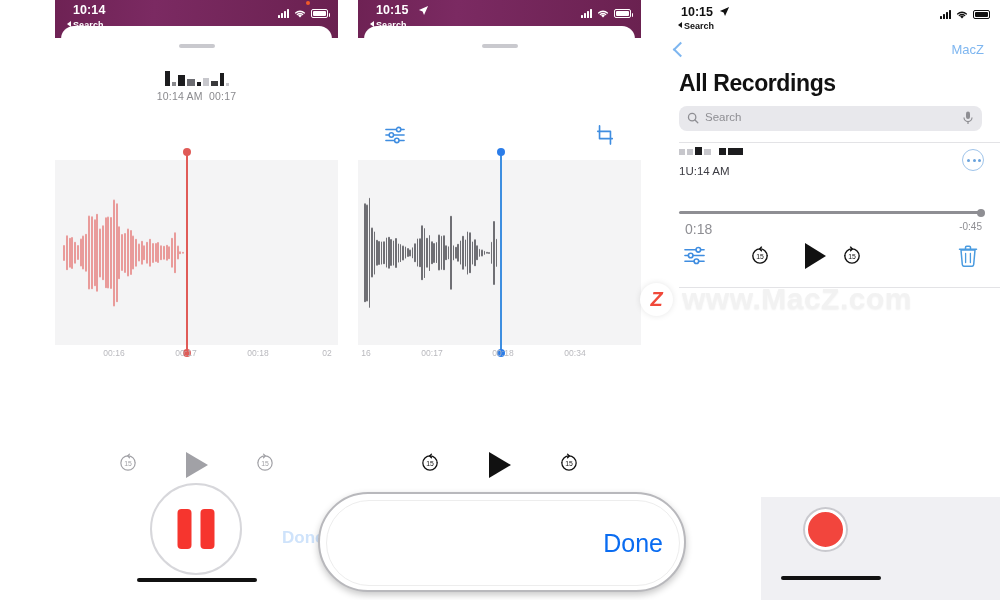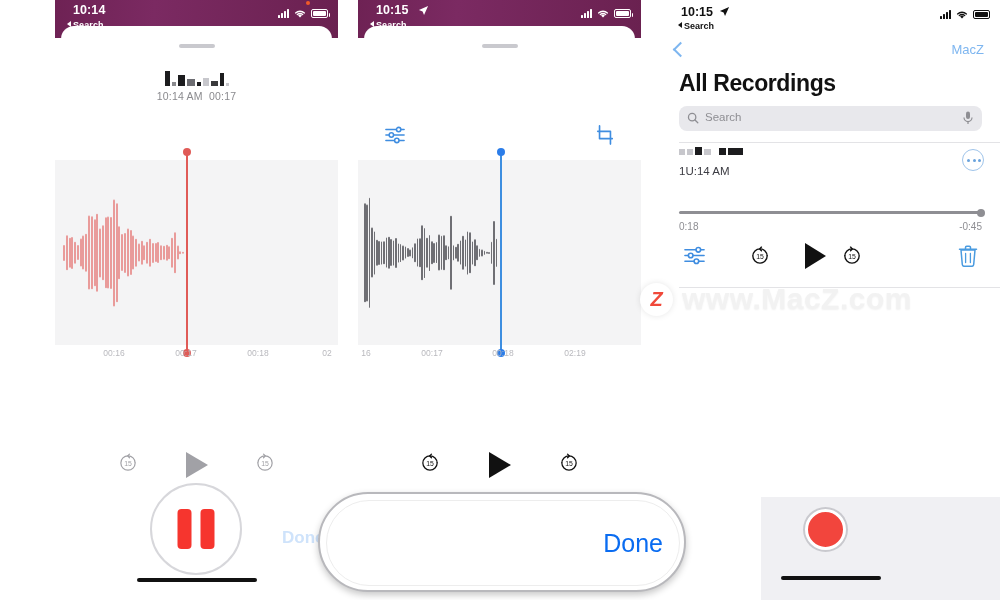--- a/index.html
+++ b/index.html
@@ -106,21 +106,21 @@
   .rec-title{ position:absolute; left:18px; top:0; }
   .rec-sub{ position:absolute; left:18px; top:20px; font-size:11.5px; color:#3c3c43; }
   .more{ position:absolute; right:16px; top:4px; width:22px;height:22px;border-radius:50%;
          border:1.4px solid #9fc4ea; }
   .more span{ position:absolute; top:9px; left:4px; width:3px;height:3px;border-radius:50%;background:#6aa3dd;}
   .more span:nth-child(2){left:9.5px} .more span:nth-child(3){left:15px}
 
   .scrub{ position:absolute; left:18px; right:18px; top:66px; height:3px;
           background:#8e8e93; border-radius:2px; }
   .scrub i{ position:absolute; right:-3px; top:-2.5px; width:8px;height:8px;border-radius:50%;background:#8e8e93;}
-  .t-left{ position:absolute; left:18px; top:76px; font-size:10px; color:#8e8e93; }
+  .t-left{ position:absolute; left:24px; top:76px; font-size:14px; color:#8e8e93; }
   .t-right{ position:absolute; right:18px; top:76px; font-size:10px; color:#8e8e93; }
 
   .pbrow{ position:absolute; left:0; right:0; top:100px; height:30px; }
   .pbrow > div{ position:absolute; top:0; }
 
   
   .wm{ position:absolute; left:640px; top:282px; display:flex; align-items:center; gap:9px; }
   .wm-badge{ width:33px;height:33px;border-radius:50%;background:#fff;
              display:flex;align-items:center;justify-content:center;
              font-size:20px;font-weight:700;color:#f0493a;
@@ -404,21 +404,21 @@
         </div>
       <div class="playhead" style="left:142px;background:#3d8ee0">
         <b class="top" style="background:#2b7de9"></b>
           <b class="bot" style="background:#2b7de9"></b>
       </div>
     </div>
     <div class="axis">
       <span style="left:8px">16</span>
       <span style="left:74px">00:17</span>
       <span style="left:145px">00:18</span>
-      <span style="left:217px">02:19</span>
+      <span style="left:217px">00:34</span>
     </div>
 
 
     <div class="transport">
       <div class="tr-item" style="left:61px">
         <svg class="skip" viewBox="0 0 24 24">
             <path d="M12 4.2A7.8 7.8 0 1 0 19.8 12" stroke="#111" stroke-width="1.4" fill="none" stroke-linecap="round"></path>
             <path d="M19.8 12A7.8 7.8 0 0 0 12 4.2" stroke="#111" stroke-width="1.4" fill="none"></path>
             <path d="M13.6 2.3 11.6 4.3l2 2" stroke="#111" stroke-width="1.4" fill="none" stroke-linecap="round" stroke-linejoin="round"></path>
             <text x="12" y="15.4" font-size="7.5" fill="#111" text-anchor="middle" font-family="Liberation Sans">15</text>

